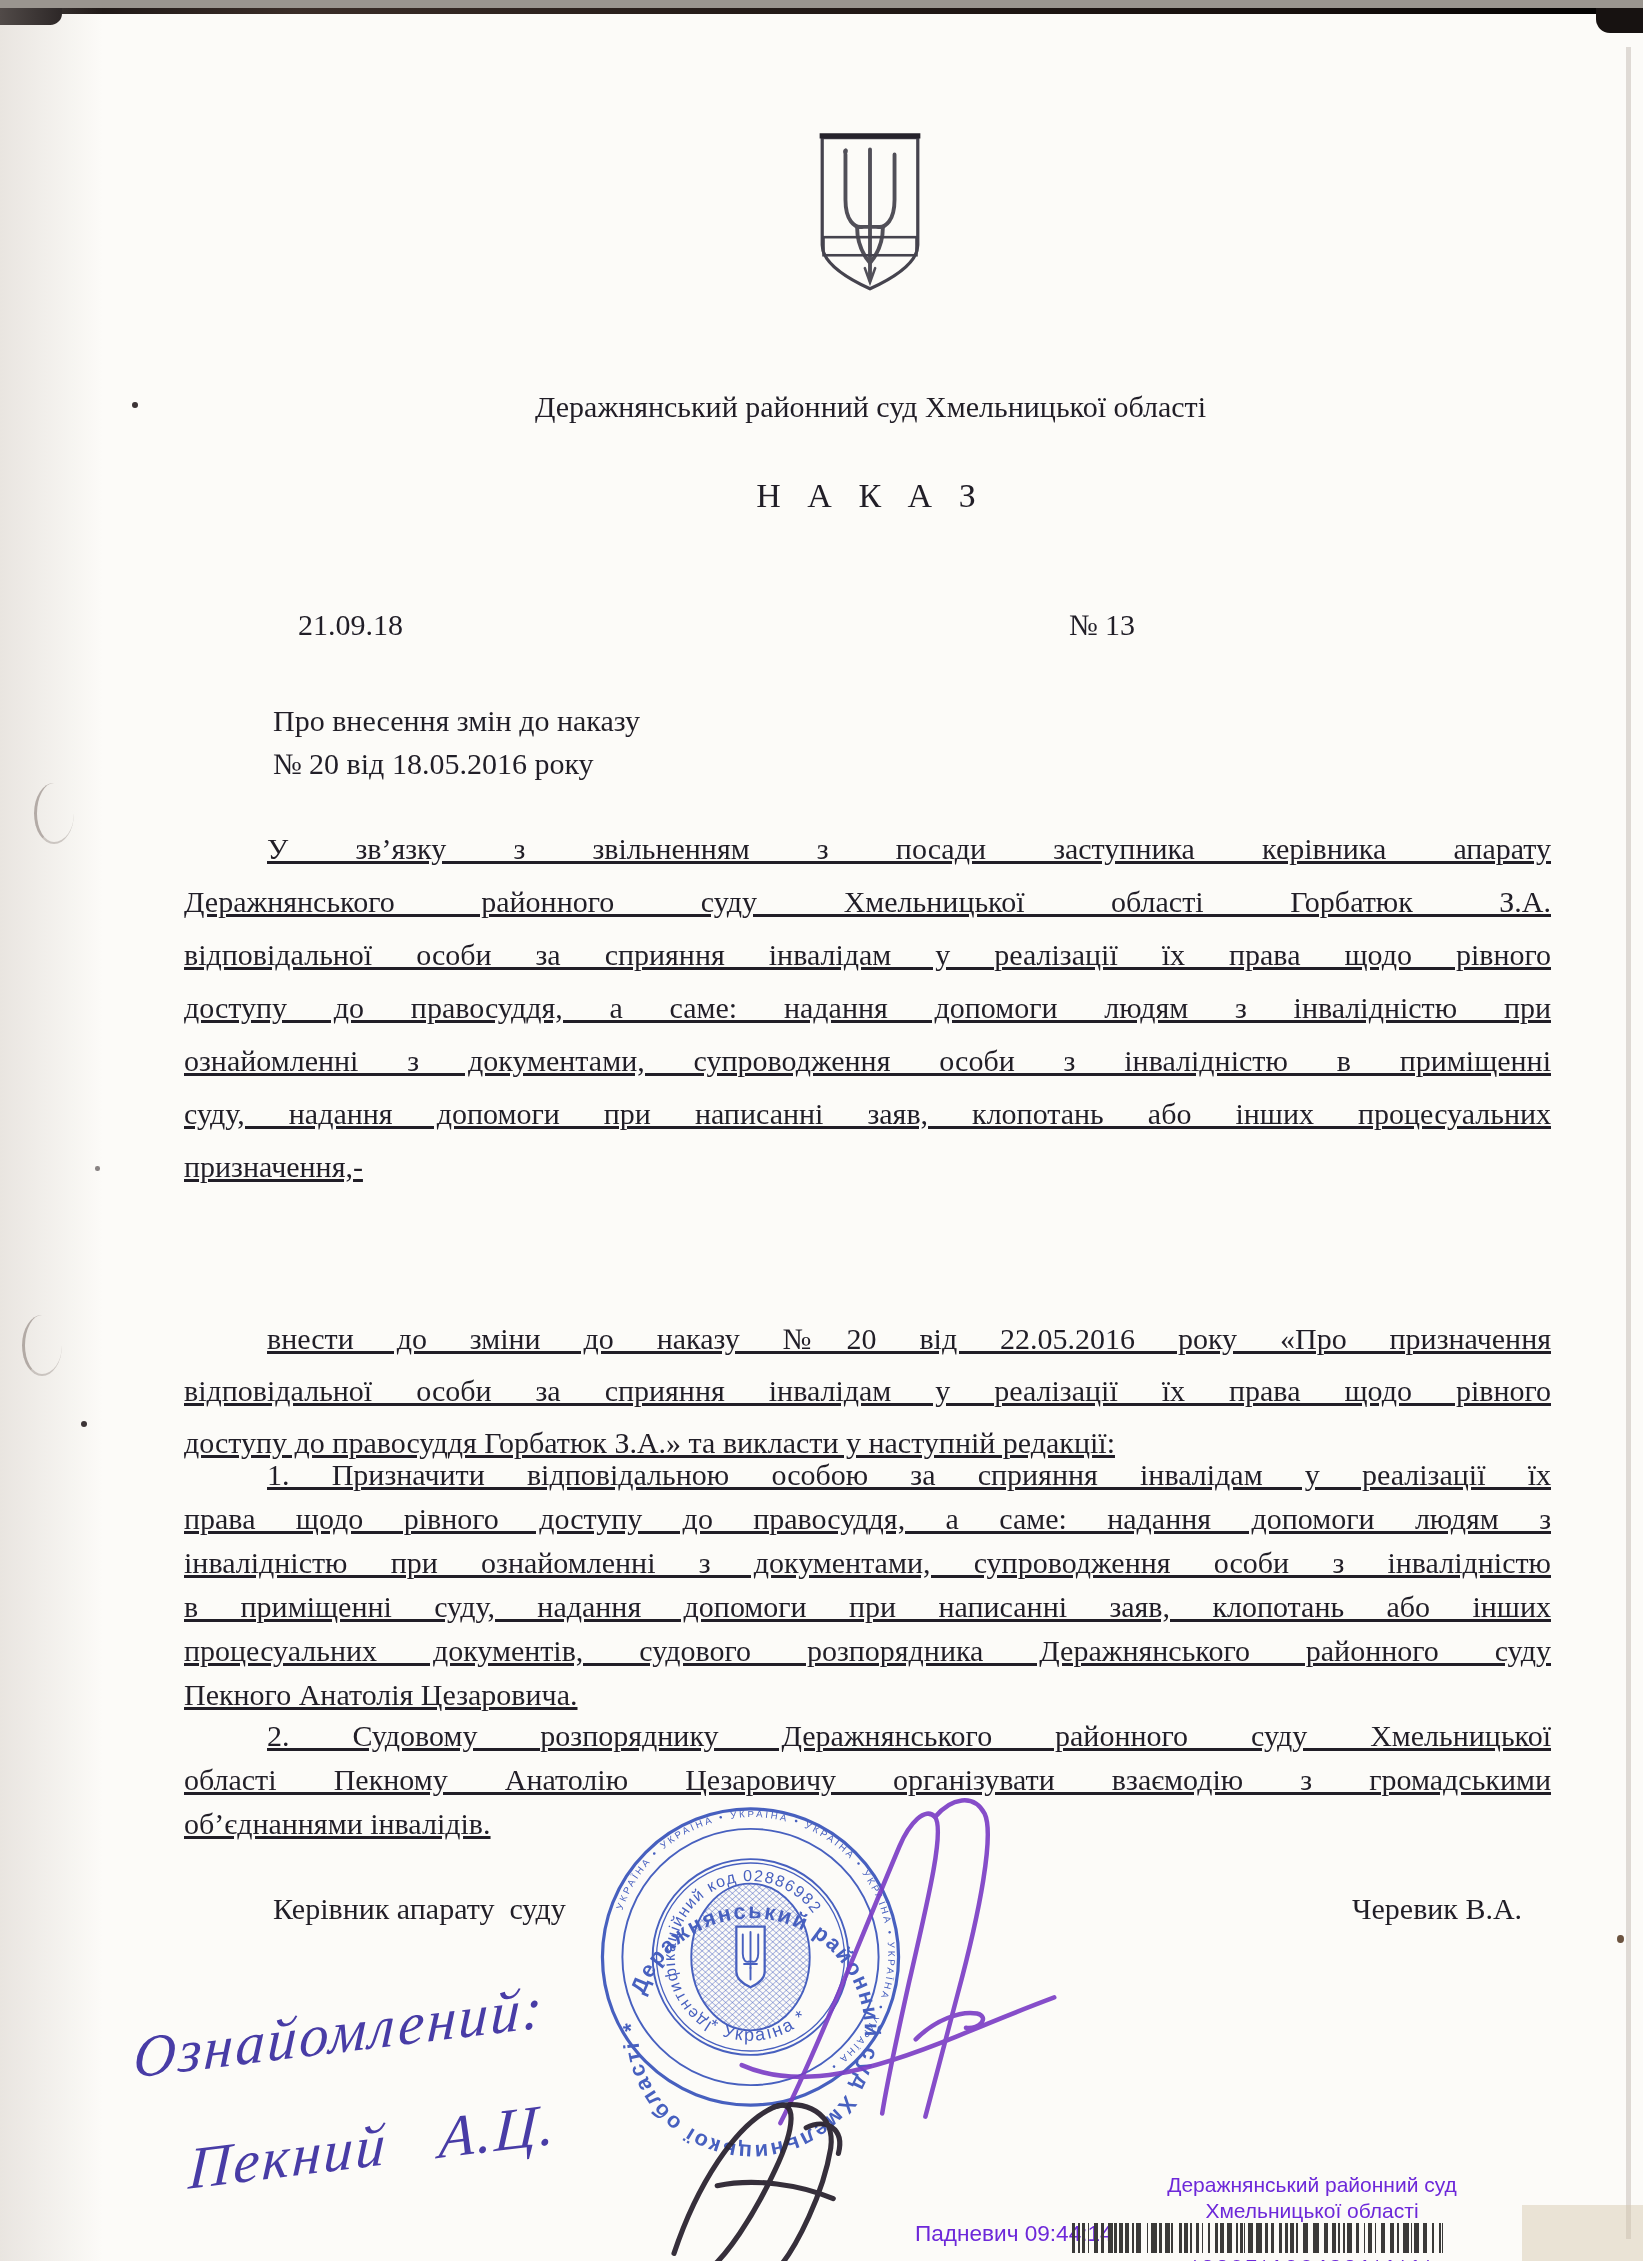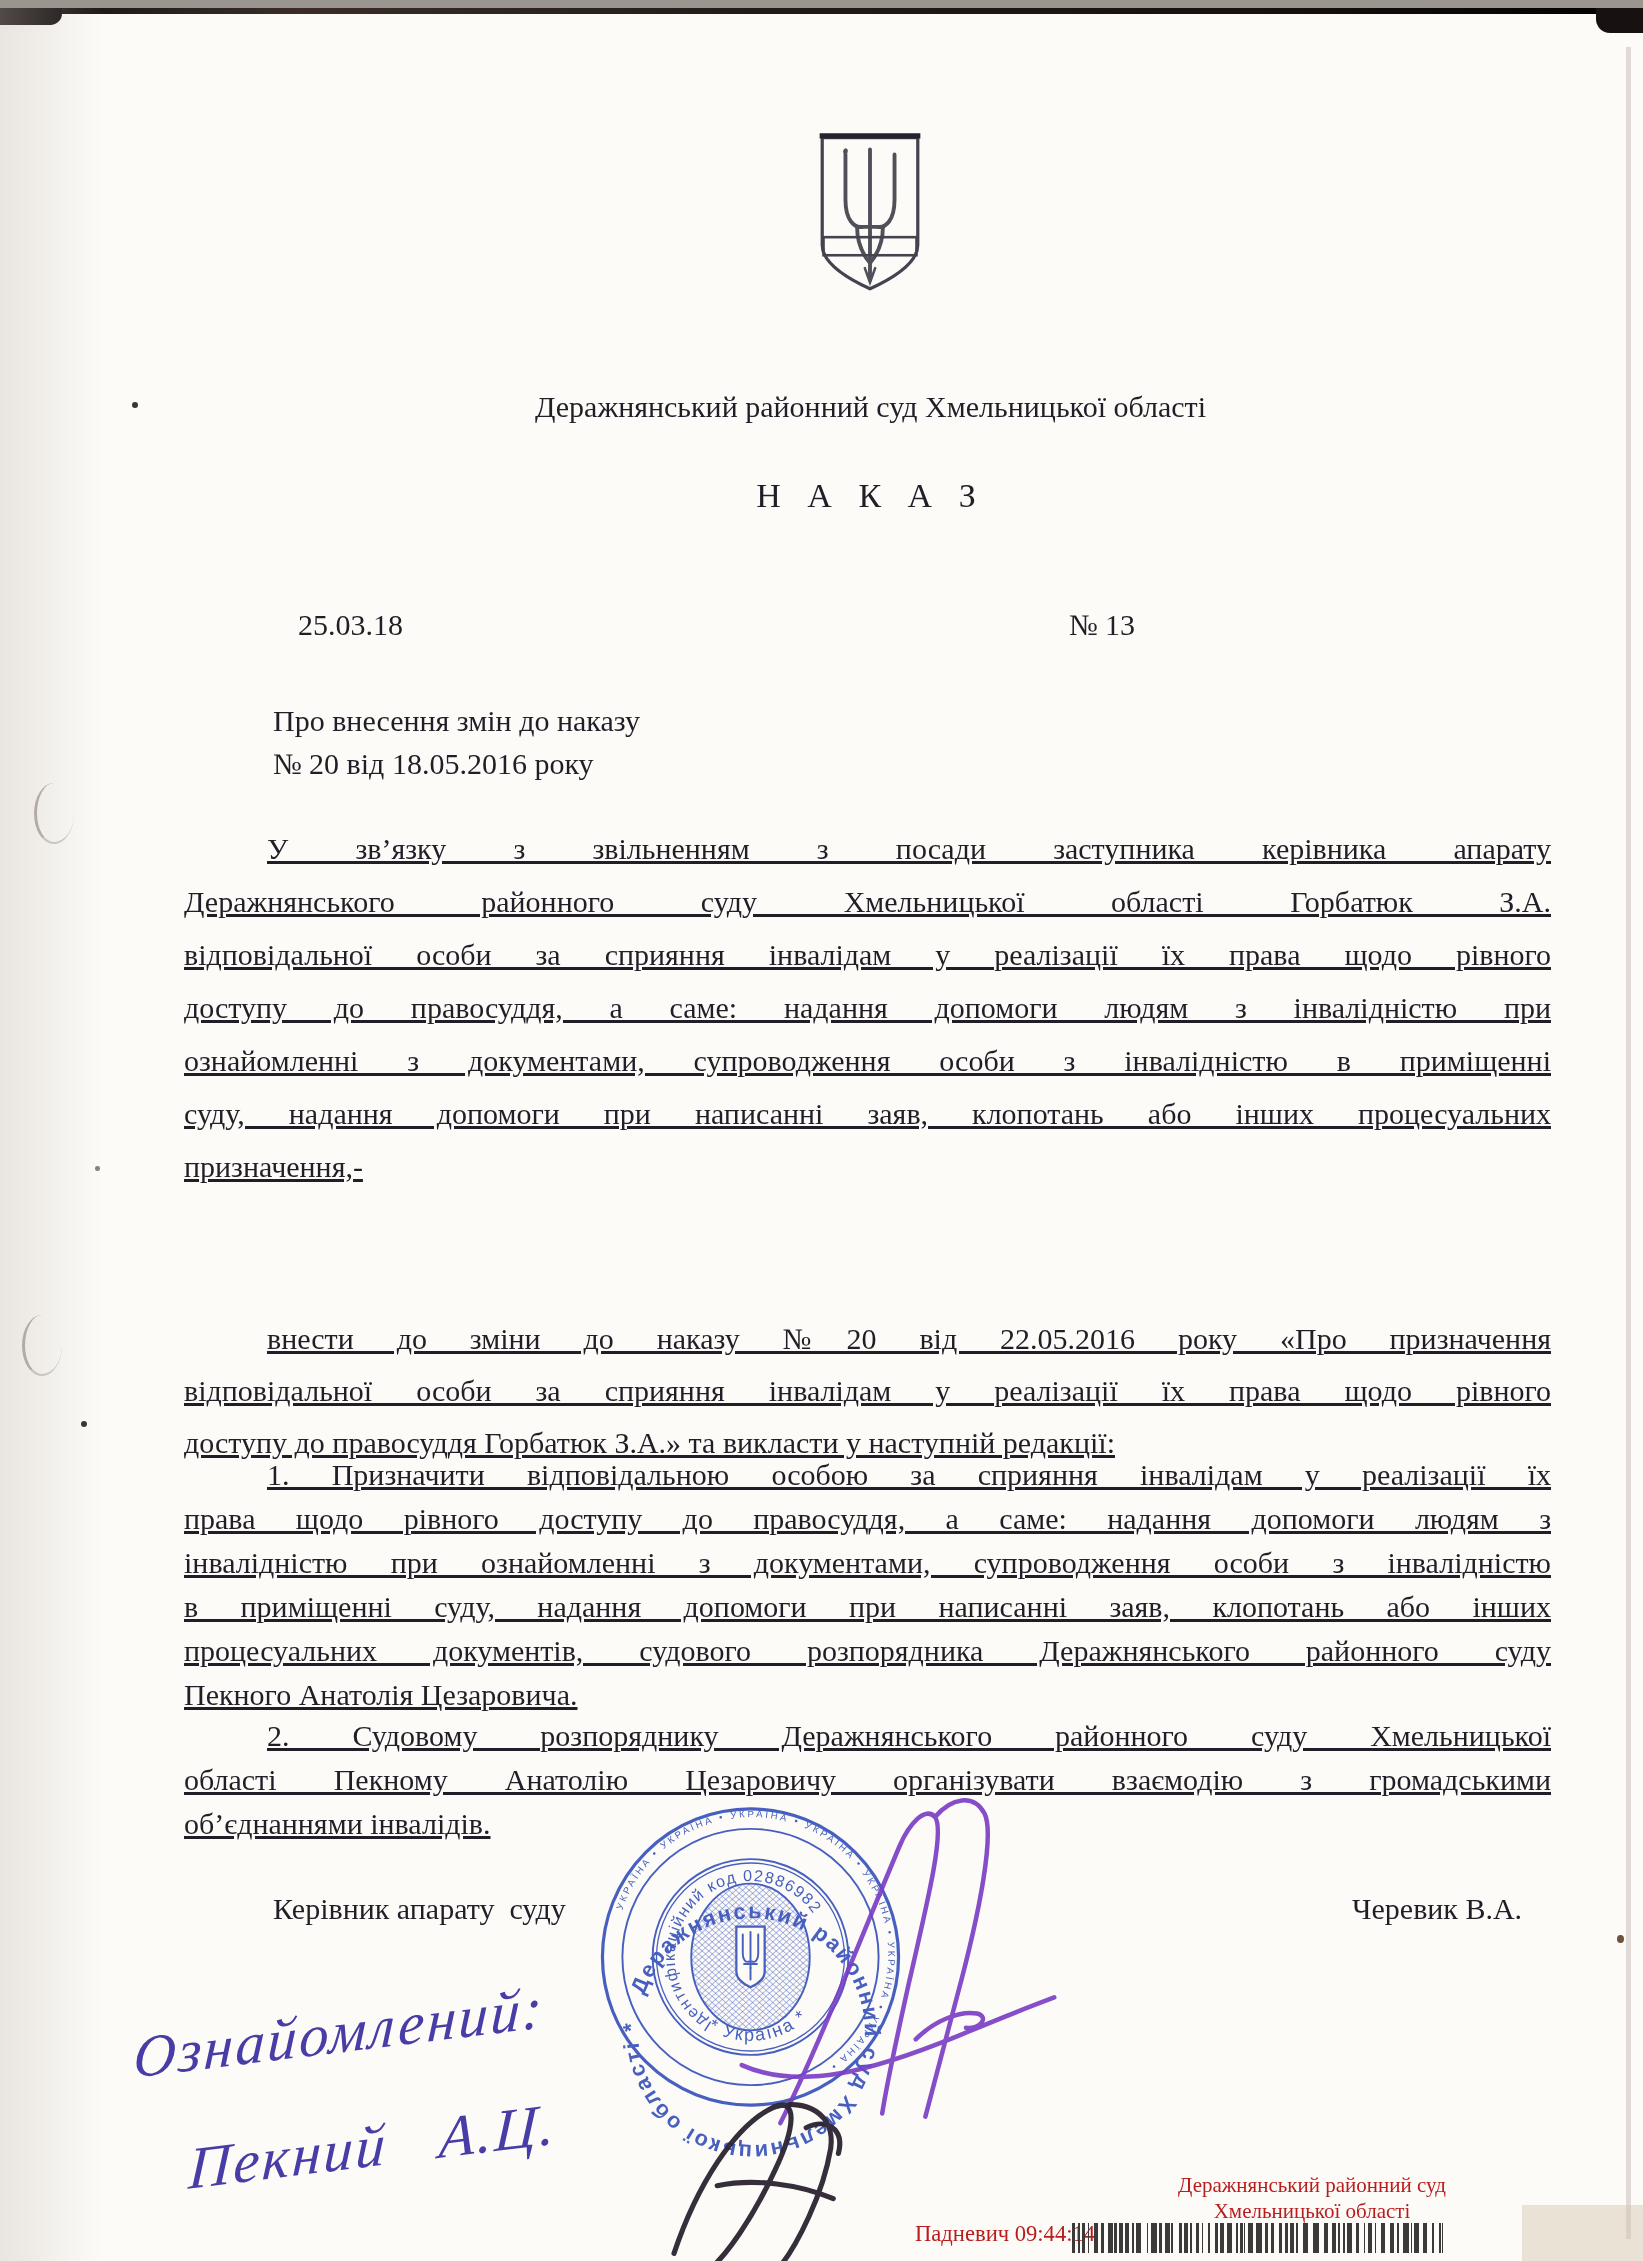--- a/index.html
+++ b/index.html
@@ -43,21 +43,21 @@
   .hand{
     position:absolute;
     font-family:"Liberation Serif",serif;
     font-style:italic;
     color:#483ca6;
     letter-spacing:2.6px;
     transform:rotate(-7deg) skewX(-10deg);
     transform-origin:left bottom;
     white-space:pre;
   }
-  .footer-sans{font-family:Liberation Serif, serif;color:#b91c1c;}
+  .footer-sans{font-family:Liberation Sans, sans-serif;color:#6d28d9;}
   #barcode{position:absolute;left:1072px;top:2215px;width:420px;height:30px;display:flex;align-items:stretch;}
   #barcode div{background:#3b3a39;}
   svg{position:absolute;overflow:visible;}
 </style>
 </head>
 <body>
 
 <div id="page">
 
   <div class="top-edge"></div>
@@ -86,21 +86,21 @@
       <path d="M82,150 V232"></path>
       <path d="M74,214 L82,236 L90,214" stroke-width="4"></path>
     </g>
     <rect x="10" y="166" width="144" height="28" fill="none" stroke="#45434e" stroke-width="4"></rect>
   </svg>
 
   <div class="t doc center" style="left:387px;top:382px;width:967px;font-size:30px;">Деражнянський районний суд Хмельницької області</div>
 
   <div class="t doc center" style="left:677px;top:469px;width:387px;font-size:34px;letter-spacing:9px;">Н А К А З</div>
 
-  <div class="t doc" style="left:298px;top:600px;font-size:30px;">25.03.18</div>
+  <div class="t doc" style="left:298px;top:600px;font-size:30px;">21.09.18</div>
 
   <div class="t doc" style="left:1069px;top:600px;font-size:30px;">№ 13</div>
 
   <div class="t doc" style="left:273px;top:696px;font-size:30px;">Про внесення змін до наказу</div>
   <div class="t doc" style="left:273px;top:739px;font-size:30px;">№ 20 від 18.05.2016 року</div>
 
   <div id="para1" class="block doc">
     <div class="bl jl ind">У зв’язку з звільненням з посади заступника керівника апарату</div>
     <div class="bl jl">Деражнянського районного суду Хмельницької області Горбатюк З.А.</div>
     <div class="bl jl">відповідальної особи за сприяння інвалідам у реалізації їх права щодо рівного</div>

